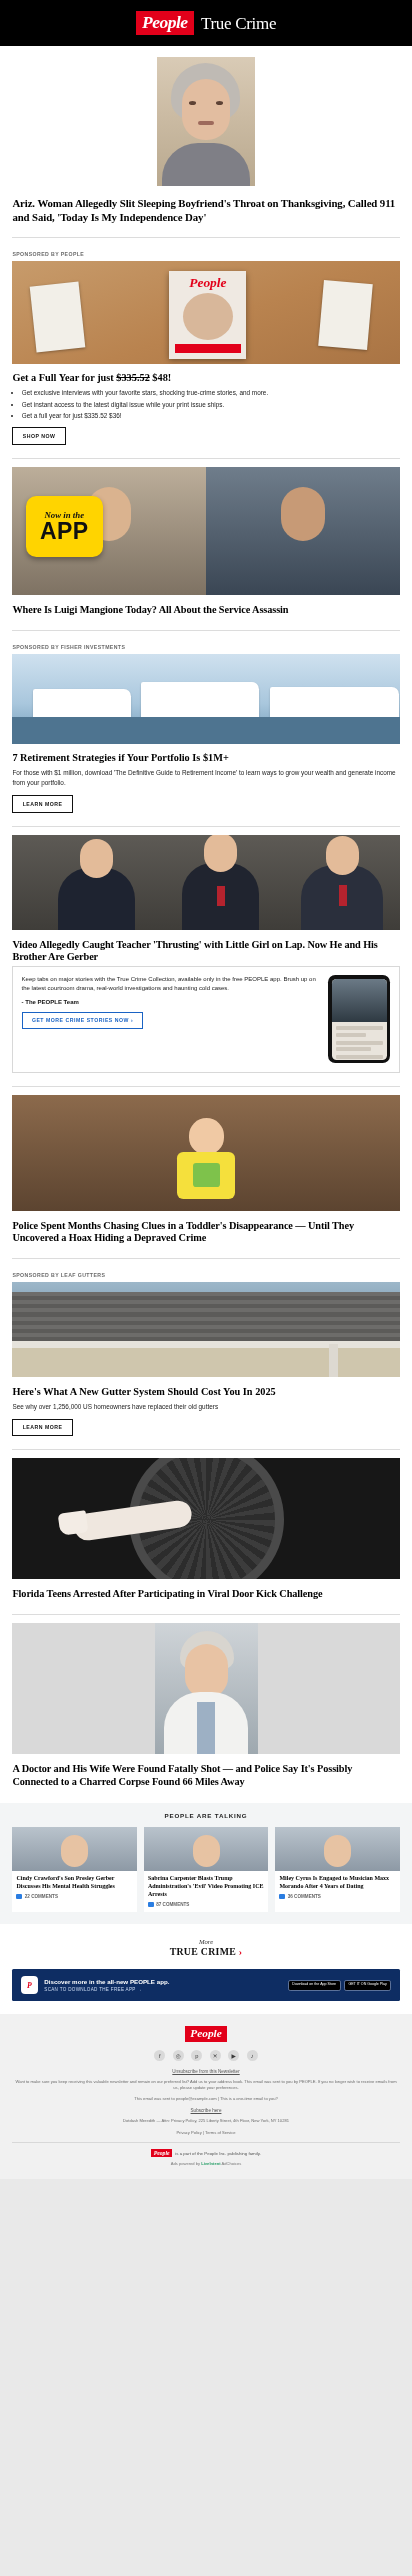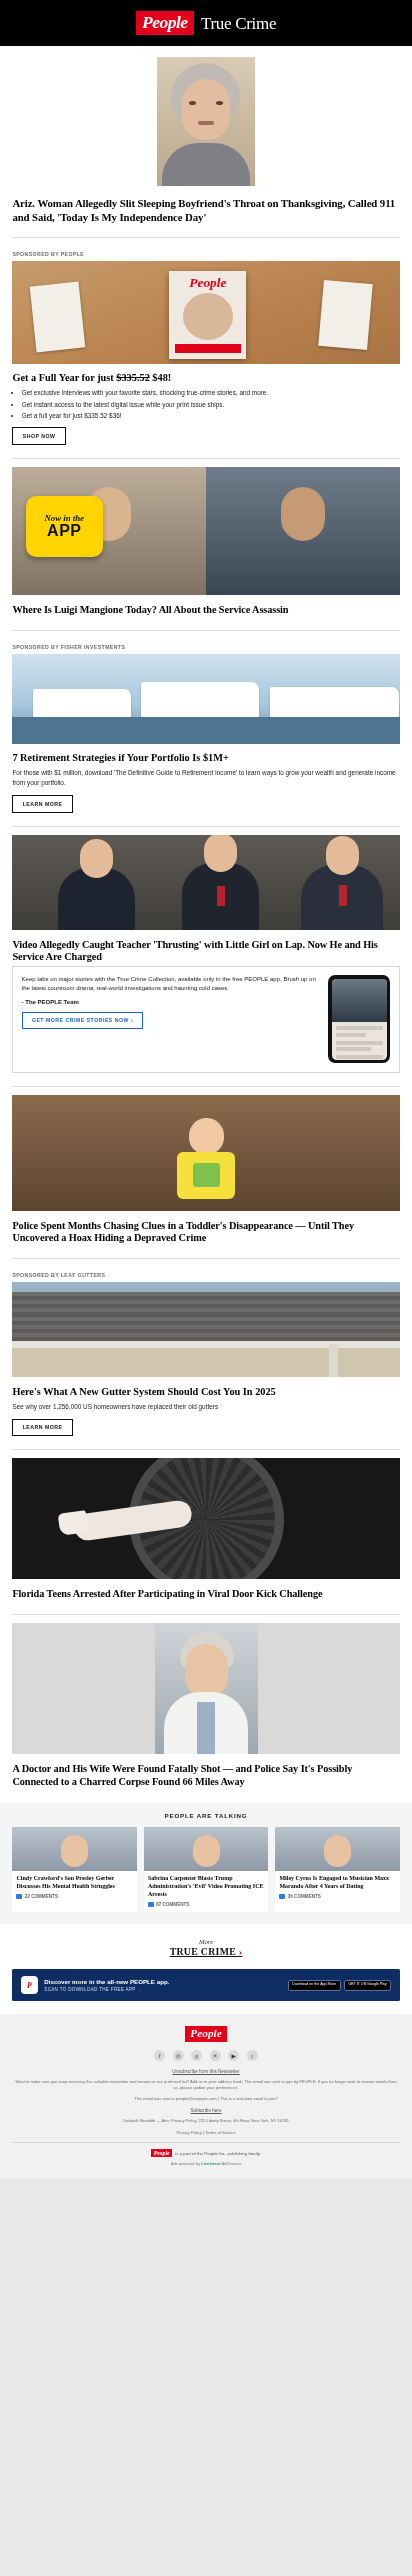--- a/index.html
+++ b/index.html
@@ -225,21 +225,21 @@
     position:absolute; left:13.4px; top:29px; width:77px; height:61px;
     background:#ffd400; border-radius:10.3px;
     box-shadow:0 2.1px 5.2px rgba(0,0,0,.3);
     display:flex; flex-direction:column; align-items:center; justify-content:center;
   }
   .img-app .badge .n {
     font-family:"Liberation Serif",serif; font-style:italic; font-weight:bold;
     font-size:8.8px; color:#111;
   }
   .img-app .badge .app {
-    font-weight:bold; font-size:16px; color:#111; letter-spacing:0.5px; line-height:1;
+    font-weight:bold; font-size:23px; color:#111; letter-spacing:0.5px; line-height:1;
   }
 
   
   .img-yacht {
     height: 90px;
     background: linear-gradient(180deg,#cfe1ef 0%, #a9c7dd 55%, #6d97b6 100%);
   }
   .img-yacht .dock {
     position:absolute; left:0; right:0; bottom:0; height:27px; background:#4e7490;
   }
@@ -396,21 +396,20 @@
 
   
   .more-wrap { text-align:center; padding: 13.4px 0 3.1px; }
   .more-kicker {
     font-family:"Liberation Serif", serif; font-style: italic; font-size: 6.7px; color:#333;
     margin: 0 0 1px;
   }
   .more-title {
     font-family:"Liberation Serif", serif; font-weight:bold; font-size: 9.8px; letter-spacing: 0.3px;
     margin: 0 0 2.1px;
-    text-decoration: underline;
   }
   .more-title .arrow { color:#e2001a; }
 
   
   .appbar {
     margin: 7.2px 0 0; background:#0e2d63; color:#fff; border-radius:1.5px;
     display:flex; align-items:center; gap:6.2px; padding: 7.2px 8.2px;
   }
   .appbar .ico {
     width:17.5px; height:17.5px; border-radius:4.1px; background:#fff; flex:0 0 auto;
@@ -557,21 +556,21 @@
           </div>
         <div class="man m2">
             <div class="fc" style="left:22px;top:-30px"></div>
             <div class="tie" style="left:35px;top:23px"></div>
           </div>
         <div class="man m3">
             <div class="fc" style="left:25px;top:-29px"></div>
             <div class="tie" style="left:38px;top:20.6px"></div>
           </div>
       </div>
-      <h2 class="headline small">Video Allegedly Caught Teacher 'Thrusting' with Little Girl on Lap. Now He and His Service Are Charged</h2>
+      <h2 class="headline small">Video Allegedly Caught Teacher 'Thrusting' with Little Girl on Lap. Now He and His Brother Are Gerber</h2>
     </div>
 
     <div class="club">
       <div class="copy">
         <p>Keep tabs on major stories with the True Crime Collection, available only in the free PEOPLE app. Brush up on the latest courtroom drama, real-world investigations and haunting cold cases.</p>
         <div class="brand">- The PEOPLE Team</div>
         <a class="btn blue" href="#">GET MORE CRIME STORIES NOW ›</a>
       </div>
       <div class="phone">
         <div class="screen">

